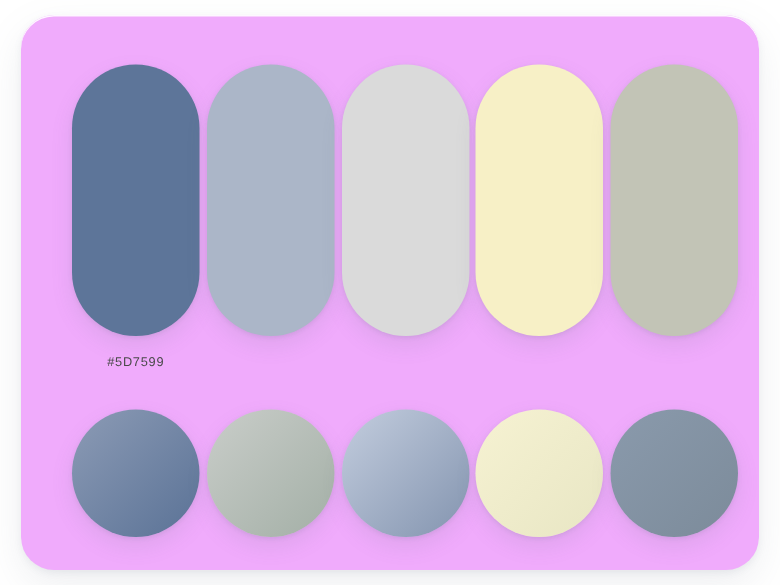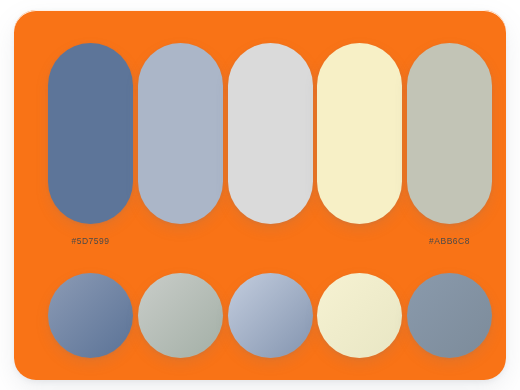--- a/index.html
+++ b/index.html
@@ -13,21 +13,21 @@
     font-family: "Liberation Sans", sans-serif;
     overflow: hidden;
   }
 
   #palette-card {
     position: absolute;
     left: 14px;
     top: 10px;
     width: 492px;
     height: 370px;
-    background: #f97316;
+    background: #f0abfc;
     border-radius: 22px;
     box-shadow:
        0 2px 5px rgba(120,130,150,0.10),
        0 10px 26px rgba(120,130,150,0.13),
        0 1px 0 rgba(255,255,255,0.9) inset;
   }
 
   
   .pill-row {
     position: absolute;
@@ -107,21 +107,20 @@
     <div class="swatch-col">
       <div class="pill" style="background: rgb(247, 240, 198);"></div>
     </div>
     <div class="swatch-col">
       <div class="pill" style="background: rgb(194, 196, 182);"></div>
     </div>
   </div>
 
   <div class="label-row">
     <div class="hex-label">#5D7599</div>
-    <div class="hex-label">#ABB6C8</div>
   </div>
 
   <div class="circle-row">
     <div class="circle" style="background: linear-gradient(135deg, rgb(140, 155, 181) 0%, rgb(90, 114, 150) 100%);"></div>
     <div class="circle" style="background: linear-gradient(135deg, rgb(201, 205, 201) 0%, rgb(163, 175, 166) 100%);"></div>
     <div class="circle" style="background: linear-gradient(135deg, rgb(195, 205, 222) 0%, rgb(131, 148, 175) 100%);"></div>
     <div class="circle" style="background: linear-gradient(135deg, rgb(246, 242, 210) 0%, rgb(232, 230, 196) 100%);"></div>
     <div class="circle" style="background: linear-gradient(135deg, rgb(138, 154, 172) 0%, rgb(124, 139, 154) 100%);"></div>
   </div>
 

